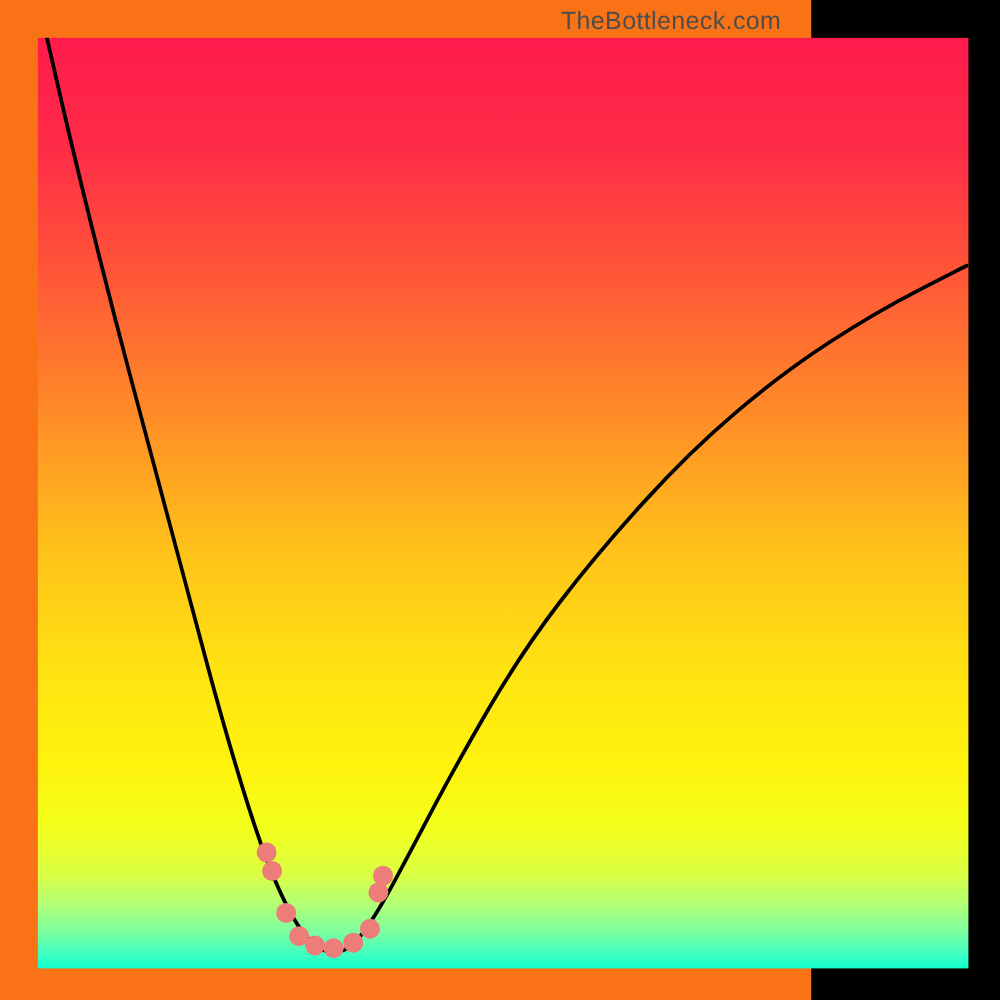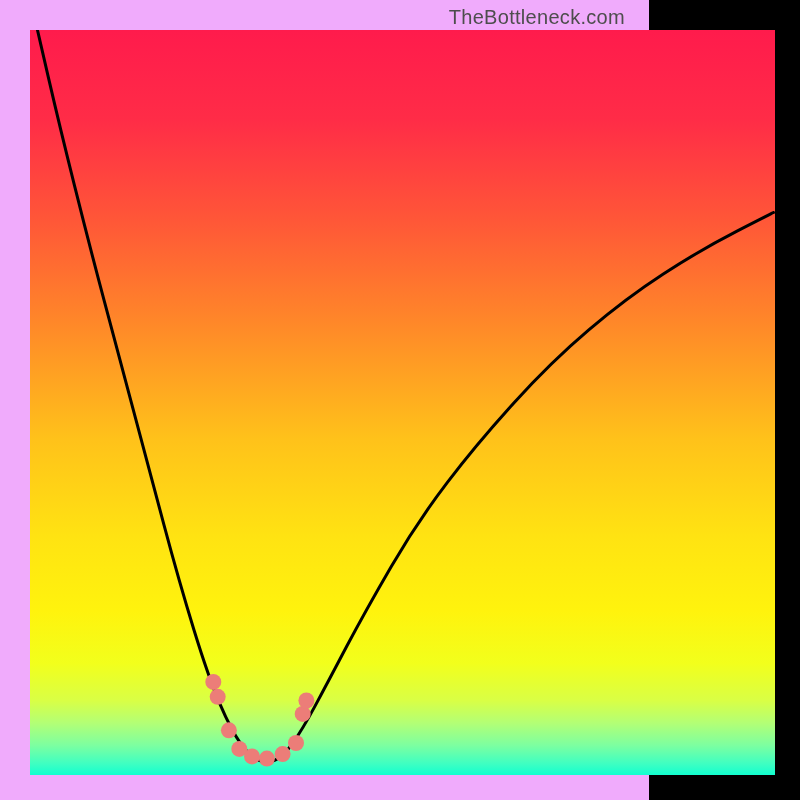--- a/index.html
+++ b/index.html
@@ -8,21 +8,21 @@
     width: 800px;
     height: 800px;
     background: #000;
     overflow: hidden;
     font-family: Arial, Helvetica, sans-serif;
   }
   .chart-container {
     position: relative;
     width: 649px;
     height: 800px;
-    background: #f0abfc;
+    background: #f97316;
   }
   .plot-area {
     position: absolute;
     left: 30px;
     top: 30px;
     width: 745px;
     height: 745px;
     overflow: hidden;
   }
   .gradient-bg {

